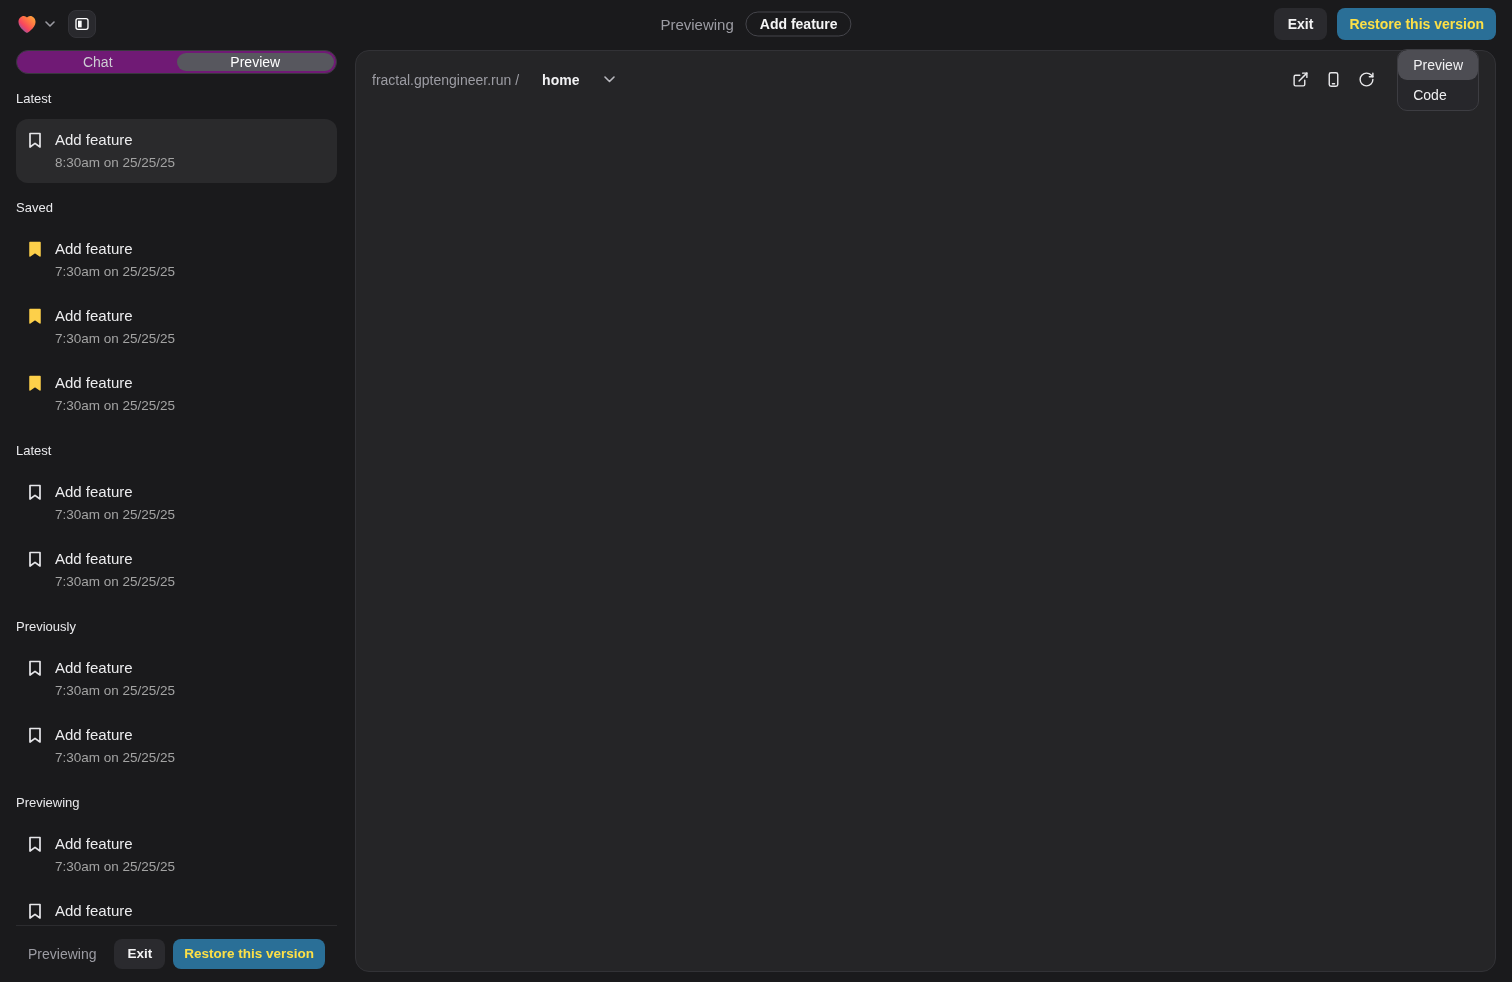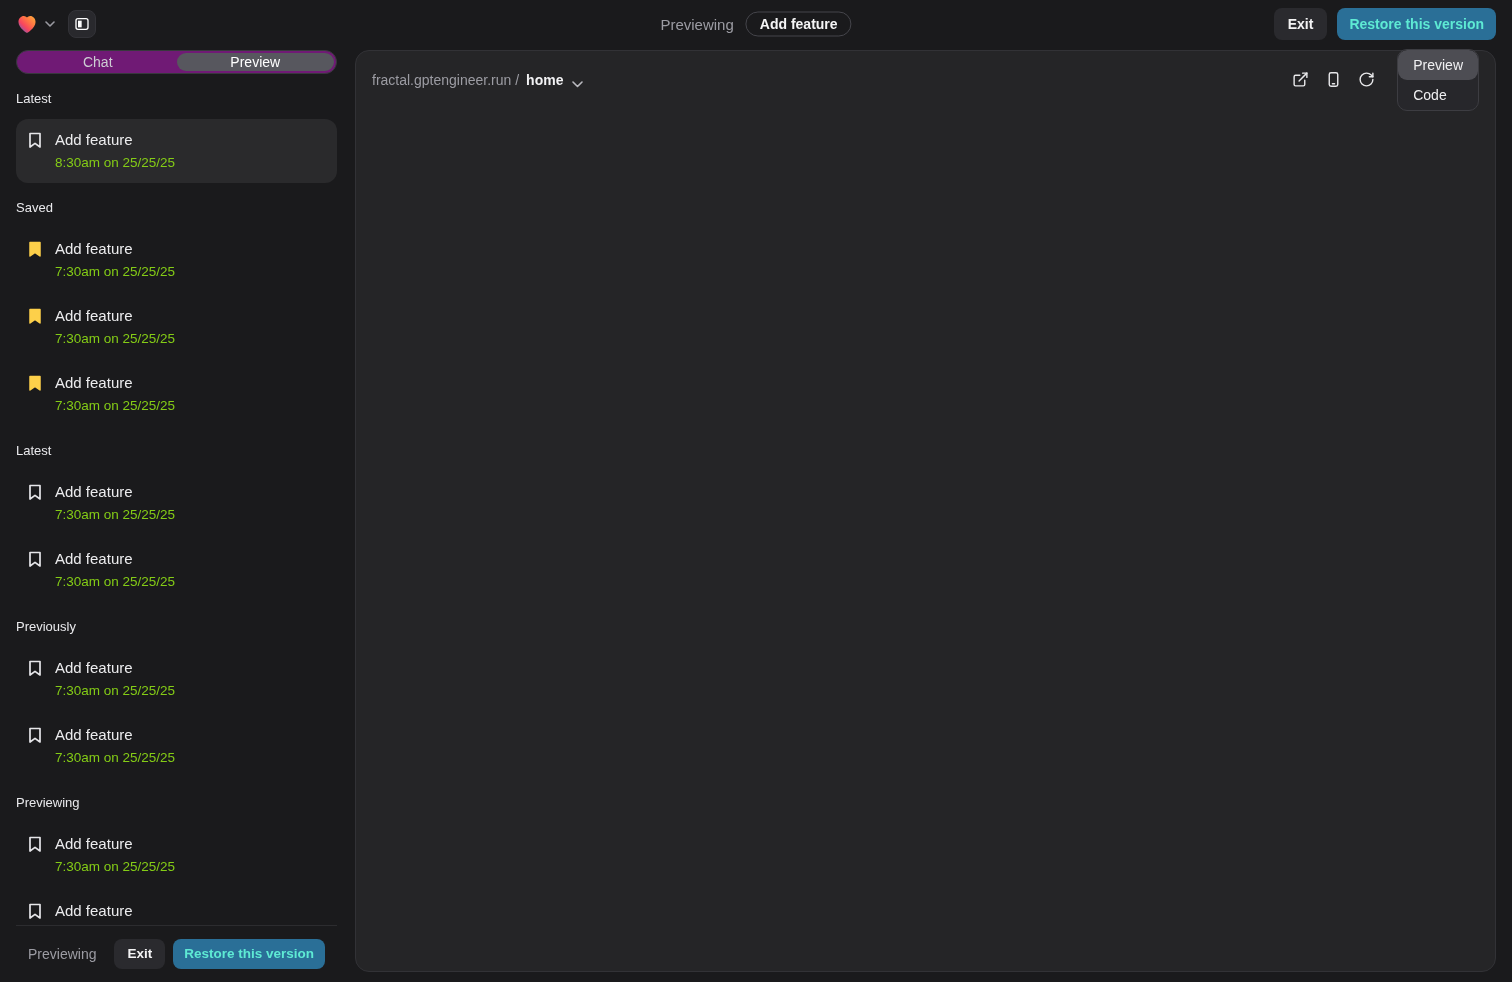--- a/index.html
+++ b/index.html
@@ -34,21 +34,21 @@
   .version-pill {
     border:1px solid #45454b; border-radius:999px; padding:3px 13px 4px;
     color:#f5f5f6; font-size:14px; font-weight:700; background:transparent;
   }
   .topbar-right { margin-left:auto; display:flex; align-items:center; gap:10px; }
   .btn {
     border:none; border-radius:8px; font-family:inherit; font-size:14px;
     font-weight:700; cursor:pointer; line-height:1;
   }
   .btn-dark { background:#2a2a2e; color:#f3f3f4; padding:9px 14px; }
-  .btn-blue { background:#2a6f97; color:#5eead4; padding:9px 12px; }
+  .btn-blue { background:#2a6f97; color:#fde047; padding:9px 12px; }
 
   
   .sidebar {
     position:absolute; left:16px; top:50px; width:321px; bottom:0;
     display:flex; flex-direction:column;
   }
   .tab-switcher {
     flex:none; display:flex; background:#701a75; border:1px solid #38383d;
     border-radius:13px; padding:2px; height:24px;
   }
@@ -63,41 +63,41 @@
   .hist-item {
     display:flex; gap:13px; padding:10px 12px; border-radius:12px;
     margin:0 0 3px 0; cursor:pointer;
   }
   .hist-item.selected { background:#2a2a2c; }
   .hi-icon { flex:none; margin-top:3px; width:14px; height:17px; }
   .hi-icon .bm-outline { display:block; }
   .hi-icon .bm-filled { display:none; }
   .hist-item.saved .bm-filled { display:block; }
   .hi-title { font-size:15px; color:#ececee; line-height:21px; }
-  .hi-time { font-size:13.5px; color:#84cc16; line-height:20px; margin-top:3px; }
+  .hi-time { font-size:13.5px; color:#a3a3a3; line-height:20px; margin-top:3px; }
 
   .sidebar-footer {
     position:absolute; left:0; right:0; bottom:0; height:57px;
     background:#1a1a1c; border-top:1px solid #2c2c2f;
     display:flex; align-items:center; padding:0 12px; gap:8px;
   }
   .footer-status { color:#9c9ca3; font-size:14px; margin-right:auto; }
   .sidebar-footer .btn { font-size:13.5px; }
   .sidebar-footer .btn-dark { padding:8px 13px; }
   .sidebar-footer .btn-blue { padding:8px 11px; }
 
   
   .preview-panel {
     position:absolute; left:355px; top:50px; width:1141px; height:922px;
     background:#252527; border:1px solid #323236; border-radius:14px;
   }
   .preview-header {
     display:flex; align-items:center; padding:13px 16px 0 16px; height:44px;
   }
-  .url-bar { display:flex; align-items:flex-end; gap:7px; cursor:pointer; }
+  .url-bar { display:flex; align-items:center; gap:23px; cursor:pointer; }
   .url-domain { color:#9c9ca3; font-size:14px; }
   .url-page { color:#f2f2f4; font-size:14px; font-weight:600; }
   .url-caret { color:#b9b9bf; margin-left:2px; }
   .header-actions { margin-left:auto; display:flex; align-items:center; gap:16px; }
   .icon-btn { color:#e8e8ea; cursor:pointer; display:flex; }
   .mode-switcher {
     display:flex; border:1px solid #3d3d42; border-radius:10px;
     overflow:hidden; margin-left:6px; background:#27272b;flex-direction:column;
   }
   .mode-tab {

